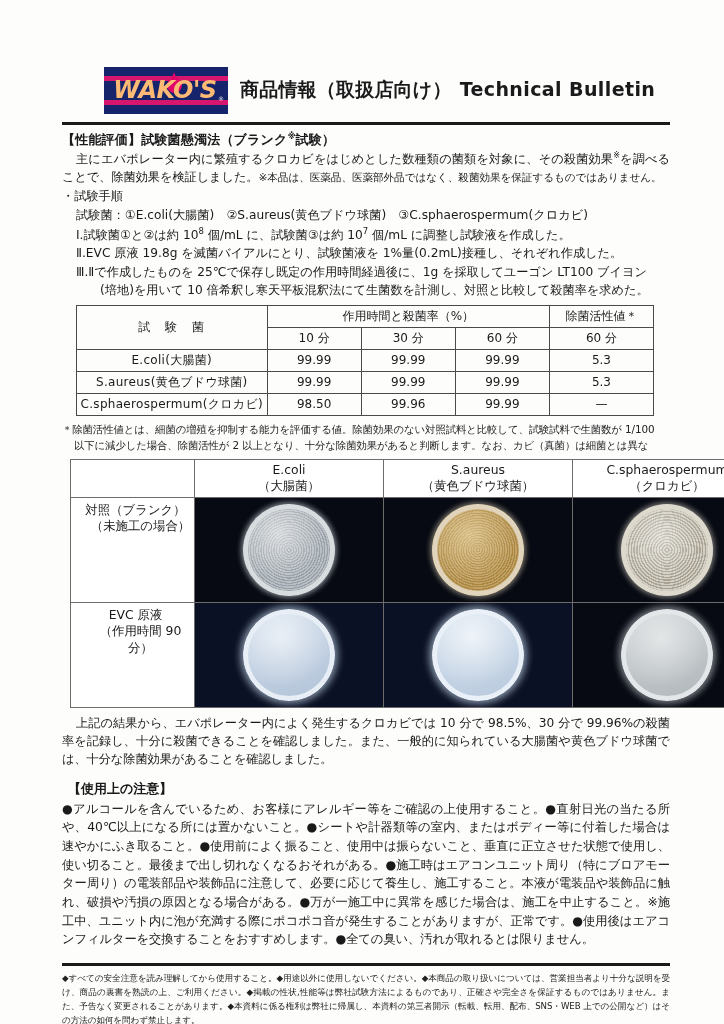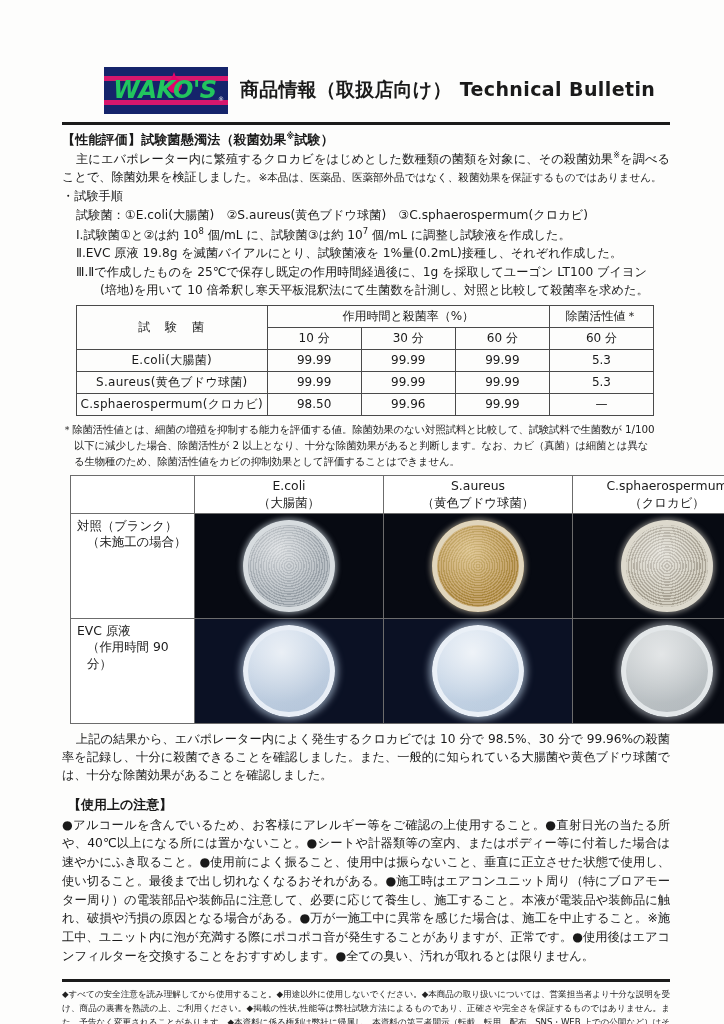--- a/index.html
+++ b/index.html
@@ -49,21 +49,21 @@
   }
   .logo .stripe-t { top: 4px; }
   .logo .stripe-b { bottom: 4px; }
   .logo .inner {
     position: absolute; left: 3px; right: 3px; top: 9px; bottom: 9px;
     background: #15246b;
     display: flex; align-items: center; justify-content: center;
   }
   .logo .wordmark {
     position: relative;
-    color: #22c55e;
+    color: #fdba74;
     font-family: "DejaVu Sans", sans-serif;
     font-weight: bold;
     font-style: italic;
     font-size: 24px;
     letter-spacing: -0.5px;
     line-height: 1;
     z-index: 3;
     padding-right: 2px;
   }
   .logo .drop {
@@ -156,21 +156,21 @@
     table-layout: fixed;
   }
   table.imggrid td {
     border: 1px solid #6c6c6c;
     padding: 0;
     text-align: center;
     vertical-align: middle;
   }
   table.imggrid td.rowlabel {
     width: 124px;
-    text-align: left;
+    text-align: center;
     padding: 4px 0 4px 6px;
     vertical-align: top;
     line-height: 1.35;
     font-size: 12.4px;
     background: #ffffff;
   }
   table.imggrid td.colhdr {
     height: 36px;
     line-height: 1.3;
     background: #ffffff;
@@ -268,21 +268,21 @@
         <span class="reg">®</span>
       </div>
       <div class="header-title">
         <span>商品情報（取扱店向け）</span><span class="en">Technical Bulletin</span>
       </div>
     </div>
 
     <div class="rule-top"></div>
 
     <div class="sec-head">
-      <span>【性能評価】試験菌懸濁法（殺菌効果</span><span class="sup">※</span><span>試験）</span>
+      <span>【性能評価】試験菌懸濁法（ブランク</span><span class="sup">※</span><span>試験）</span>
     </div>
 
     <p class="body indent">
       <span>主にエバポレーター内に繁殖するクロカビをはじめとした数種類の菌類を対象に、その殺菌効果</span><span class="sup">※</span><span>を調べ</span><span>ることで、除菌効果を検証しました。</span><span class="small-inline">※本品は、医薬品、医薬部外品ではなく、殺菌効果を保証するものではありません。</span>
     </p>
 
     <p class="bullet-line">・試験手順</p>
 
     <p class="bullet-line" style="padding-left:14px">
       <span>試験菌：</span><span>①E.coli(大腸菌)　②S.aureus(黄色ブドウ球菌)　③C.sphaerospermum(クロカビ)</span>
@@ -330,21 +330,20 @@
           <td>99.96</td>
           <td>99.99</td>
           <td>—</td>
         </tr>
       </tbody>
     </table>
 
     <p class="fineprint" style="font-size:10.4px;line-height:1.55;margin-top:5px">
       <span>＊除菌活性値とは、細菌の増殖を抑制する能力を評価する値。除菌効果のない対照試料と比較して、試験試料で生菌数が 1/100</span>
       <span style="display:block;padding-left:12px">以下に減少した場合、除菌活性が 2 以上となり、十分な除菌効果があると判断します。なお、カビ（真菌）は細菌とは異な</span>
-      <span style="display:block;padding-left:12px">る生物種のため、除菌活性値をカビの抑制効果として評価することはできません。</span>
     </p>
 
     <table class="imggrid">
       <tbody>
         <tr>
           <td class="rowlabel"></td>
           <td class="colhdr">
             <div>E.coli</div>
             <div>（大腸菌）</div>
           </td>

